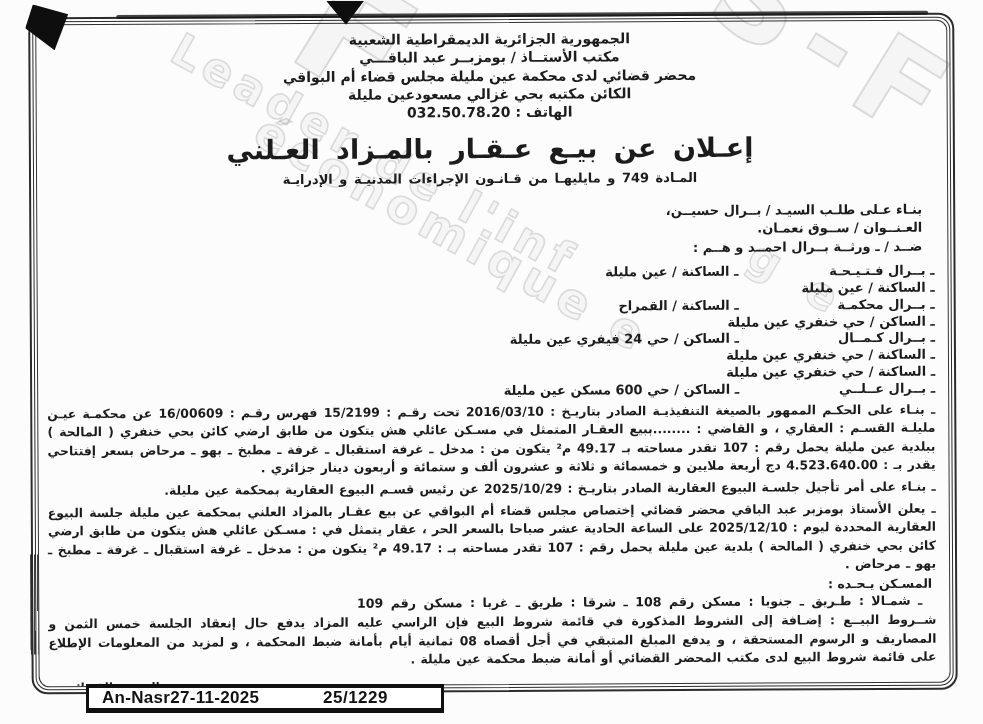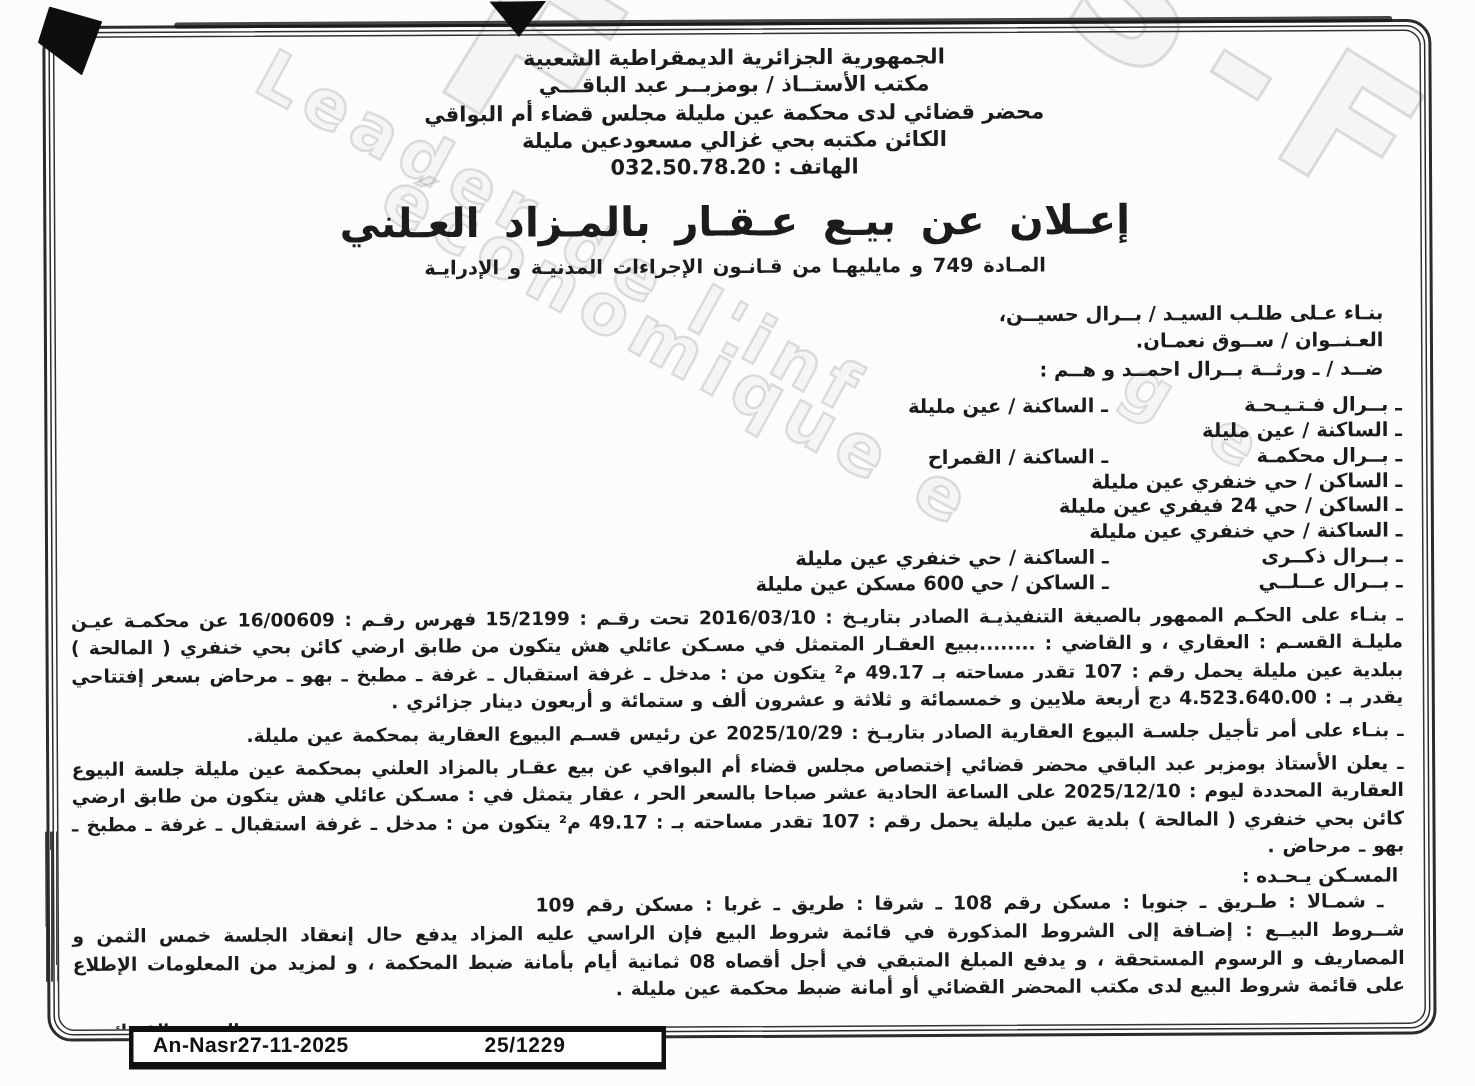--- a/index.html
+++ b/index.html
@@ -60,21 +60,21 @@
   .bound-line{font-size:12.6px;padding-right:14px;margin-top:2px;word-spacing:3px;}
   .cond{margin-top:3px;}
   .signature{font-size:11.5px;text-align:left;padding-left:16px;margin-top:9px;}
 
   
   .stamp{
     position:absolute;left:86px;top:684px;width:352px;height:20px;background:#fff;
     border-top:4px solid #101010;border-bottom:5px solid #101010;
     border-left:3px solid #101010;border-right:3px solid #101010;
     z-index:5;direction:ltr;
-    font-family:"Liberation Sans",sans-serif;font-weight:bold;font-size:14px;color:#111;
+    font-family:"Liberation Sans",sans-serif;font-weight:bold;font-size:17px;color:#111;
   }
   .stamp-left{position:absolute;left:13px;top:0px;letter-spacing:0.3px;}
   .stamp-right{position:absolute;left:234px;top:0px;letter-spacing:0.5px;}
 </style>
 </head>
 <body>
 
 <div class="tilt">
 
   <div class="wm" id="wm-big1">F</div>
@@ -122,27 +122,27 @@
               <span class="heir-addr">ـ الساكنة / عين مليلة</span>
             </div>
             <div class="heir-row">
               <span class="heir-name">ـ بــرال محكمـة</span>
               <span class="heir-addr">ـ الساكنة / القمراح</span>
             </div>
             <div class="heir-row">
               <span class="heir-addr">ـ الساكن / حي خنفري عين مليلة</span>
             </div>
             <div class="heir-row">
+              <span class="heir-name">ـ بــرال كـمــال</span>
               <span class="heir-addr">ـ الساكن / حي 24 فيفري عين مليلة</span>
             </div>
             <div class="heir-row">
               <span class="heir-addr">ـ الساكنة / حي خنفري عين مليلة</span>
             </div>
             <div class="heir-row">
-              <span class="heir-name">ـ بــرال ذكــرى</span>
               <span class="heir-addr">ـ الساكنة / حي خنفري عين مليلة</span>
             </div>
             <div class="heir-row">
               <span class="heir-name">ـ بــرال عــلــي</span>
               <span class="heir-addr">ـ الساكن / حي 600 مسكن عين مليلة</span>
             </div>
           </div>
 
           <p class="para">ـ بنـاء على الحكـم الممهور بالصيغة التنفيذيـة الصادر بتاريـخ : 2016/03/10 تحت رقـم : 15/2199 فهرس رقـم : 16/00609 عن محكمـة عيـن مليلـة القسـم : العقاري ، و القاضي : ........ببيع العقـار المتمثل في مسـكن عائلي هش يتكون من طابق ارضي كائن بحي خنفري ( المالحة ) ببلدية عين مليلة يحمل رقم : 107 تقدر مساحته بـ 49.17 م² يتكون من : مدخل ـ غرفة استقبال ـ غرفة ـ مطبخ ـ بهو ـ مرحاض بسعر إفتتاحي يقدر بـ : 4.523.640.00 دج أربعة ملايين و خمسمائة و ثلاثة و عشرون ألف و ستمائة و أربعون دينار جزائري .</p>
           <p class="para">ـ بنـاء على أمر تأجيل جلسـة البيوع العقارية الصادر بتاريـخ : 2025/10/29 عن رئيس قسـم البيوع العقارية بمحكمة عين مليلة.</p>

